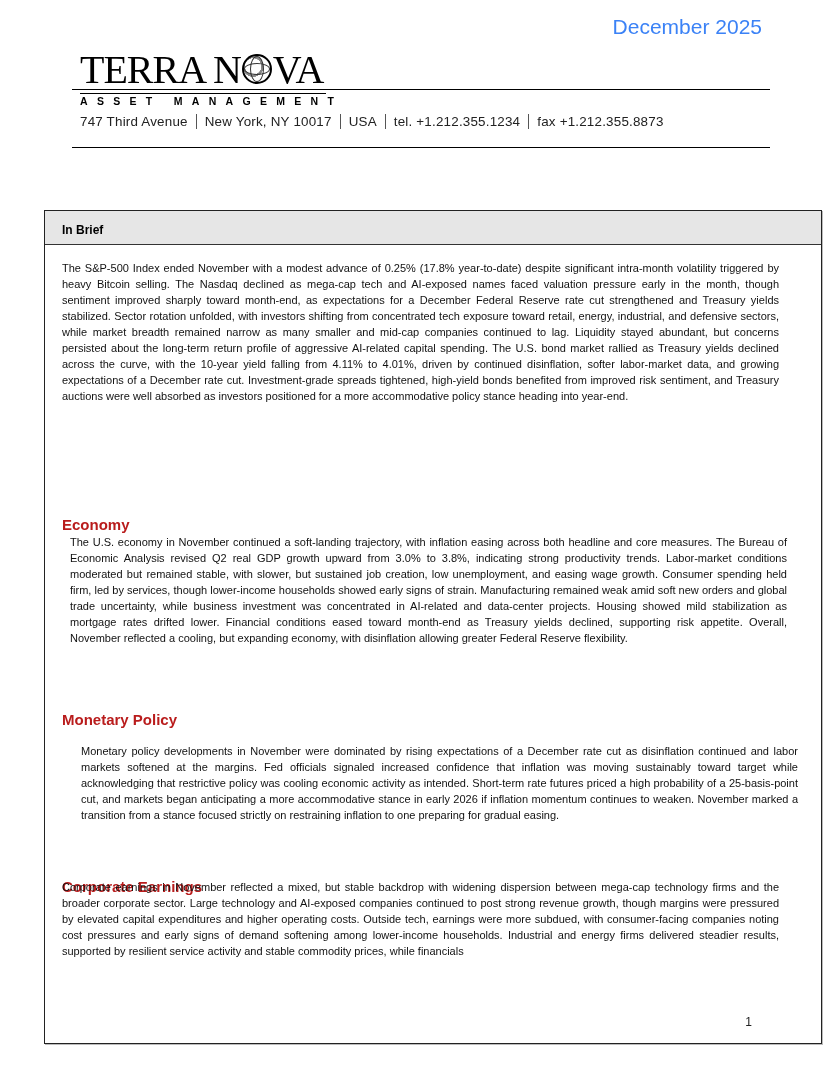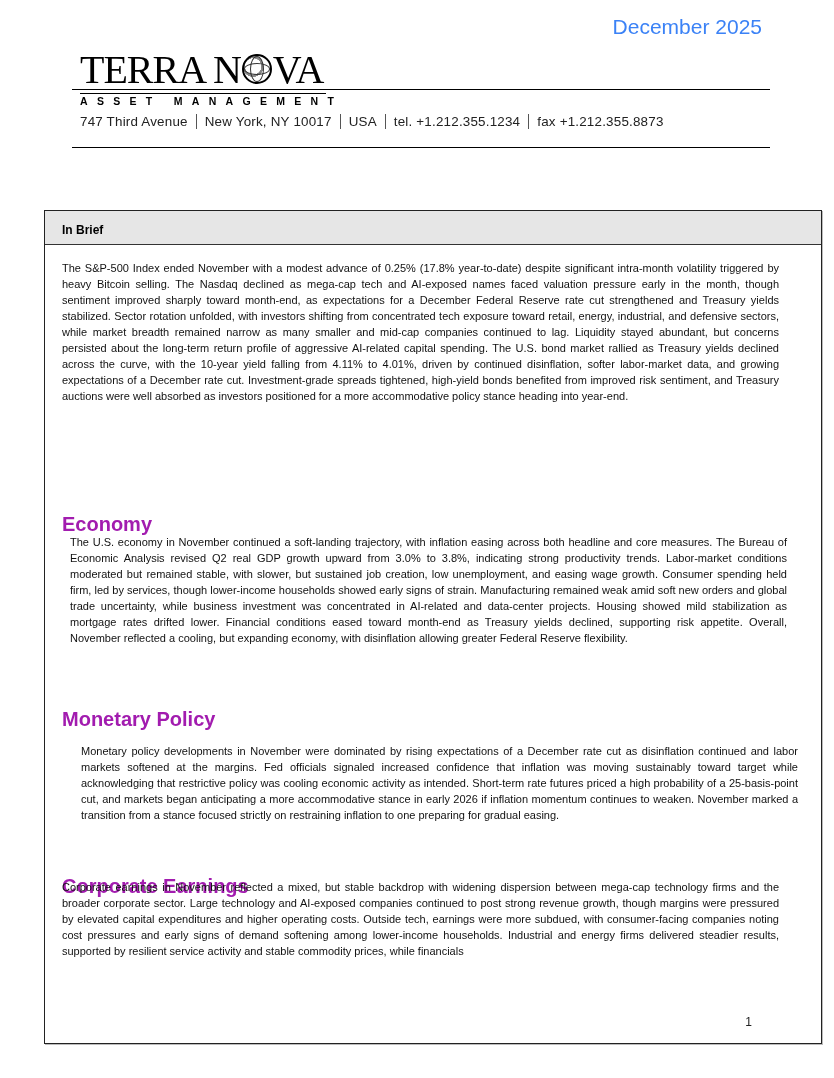--- a/index.html
+++ b/index.html
@@ -29,21 +29,21 @@
     .section-header span { position: absolute; left: 17px; top: 12px; font-size: 12px; font-weight: bold; color: #000; }
 
     .body-text { position: absolute; left: 17px; width: 717px; font-size: 11px; line-height: 16px; color: #111; text-align: justify; }
     .p-brief { top: 49px; }
     .h-econ { top: 304px; }
     .p-econ { top: 323px; margin-left: 8px; }
     .h-mon { top: 499px; }
     .p-mon { top: 532px; margin-left: 19px; }
     .h-corp { top: 666px; }
     .p-corp { top: 668px; }
-    .sub-head { position: absolute; left: 17px; font-size: 20px; font-weight: bold; color: #a21caf; line-height: 19px; }
+    .sub-head { position: absolute; left: 17px; font-size: 15px; font-weight: bold; color: #b91c1c; line-height: 19px; }
 
     .page-num { position: absolute; right: 82px; top: 1015px; font-size: 12px; color: #222; }
   </style>
 </head>
 <body>
 
 <div class="logo">
   <div class="logo-word"><span>TERRA N</span><span class="logo-globe"></span><span>VA</span></div>
   <div class="logo-rule"></div>
   <div class="logo-sub">ASSET MANAGEMENT</div>

